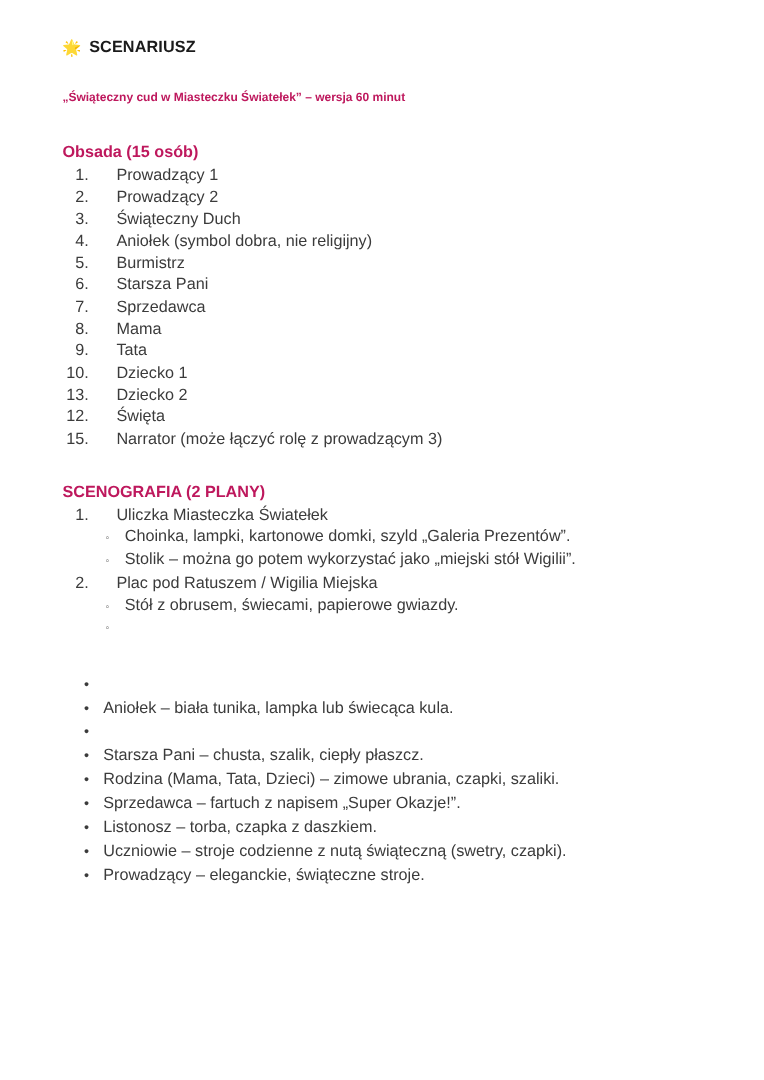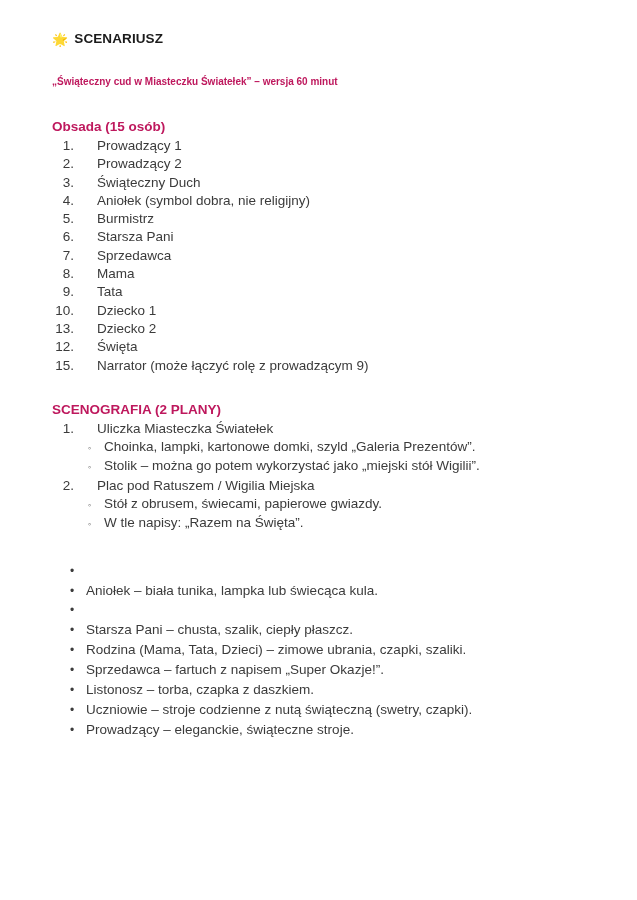--- a/index.html
+++ b/index.html
@@ -192,21 +192,21 @@
     <li>
         <span class="num">13.</span>
         <span class="txt">Dziecko 2</span>
       </li>
     <li>
         <span class="num">12.</span>
         <span class="txt">Święta</span>
       </li>
     <li>
         <span class="num">15.</span>
-        <span class="txt">Narrator (może łączyć rolę z prowadzącym 9)</span>
+        <span class="txt">Narrator (może łączyć rolę z prowadzącym 3)</span>
       </li>
   </ol>
 
   <h2 class="section-heading sec-scenografia">SCENOGRAFIA (2 PLANY)</h2>
 
   <ol class="numlist scen-list">
     <li>
       <div class="scen-item-wrap">
         <div class="head">
           <span class="num">1.</span>
@@ -230,21 +230,20 @@
           <span class="num">2.</span>
           <span class="txt">Plac pod Ratuszem / Wigilia Miejska</span>
         </div>
         <ul class="sublist">
           <li>
               <span class="hollow-bullet">◦</span>
               <span>Stół z obrusem, świecami, papierowe gwiazdy.</span>
             </li>
           <li>
               <span class="hollow-bullet">◦</span>
-              <span>W tle napisy: „Razem na Święta”.</span>
             </li>
         </ul>
       </div>
     </li>
   </ol>
 
 
   <ul class="bulletlist">
     <li>
         <span class="dot">•</span>

